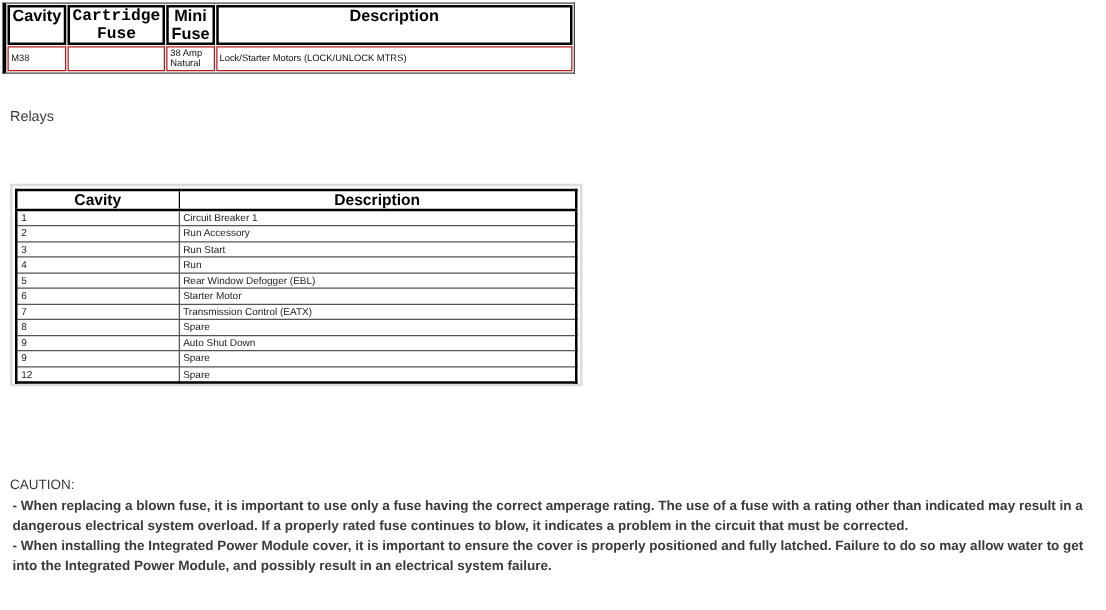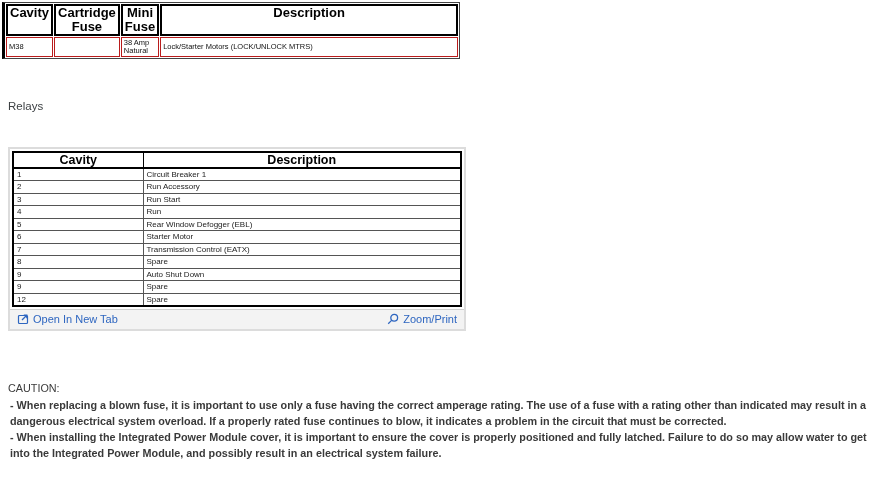--- a/index.html
+++ b/index.html
@@ -30,26 +30,26 @@
   table.fuse td {
     border: 1px solid #b91c1c;
     font-size: 7.5px;
     color: #111;
     vertical-align: middle;
     padding: 1px 2px;
     height: 17px;
     line-height: 8px;
   }
   .col-cavity { width: 44px; }
-  .col-cart   { width: 64px; }
+  .col-cart   { width: 64px; font-family: Liberation Mono, monospace; }
   .col-mini   { width: 38px; }
 
   
   .relays-heading {
-    position: absolute; top: 100px; left: 8px;
+    position: absolute; top: 88px; left: 8px;
     font-size: 11.5px; font-weight: 500; color: #3c4043;
   }
 
   
   .relay-viewer {
     position: absolute; top: 147px; left: 8px;
     width: 458px;
     border: 2px solid #dcdcdc;
     background: #fff;
   }
@@ -173,39 +173,19 @@
           <td>9</td>
           <td>Spare</td>
         </tr>
         <tr>
           <td>12</td>
           <td>Spare</td>
         </tr>
       </tbody>
     </table>
   </div>
-  <div class="viewer-footer">
-    <a class="viewer-link">
-      <span>
-        <svg width="12" height="12" viewBox="0 0 12 12" fill="none" stroke="#2e66c0" stroke-width="1.2">
-          <rect x="1.5" y="2.5" width="9" height="8" rx="1"></rect>
-          <path d="M5 7 L9.5 2.5 M6.8 2.2 H9.8 V5.2" stroke-width="1.3"></path>
-        </svg>
-      </span>
-      <span>Open In New Tab</span>
-    </a>
-    <a class="viewer-link">
-      <span>
-        <svg width="12" height="12" viewBox="0 0 12 12" fill="none" stroke="#2e66c0" stroke-width="1.3">
-          <circle cx="7.2" cy="4.8" r="3.4"></circle>
-          <path d="M4.6 7.4 L1.2 10.8"></path>
-        </svg>
-      </span>
-      <span>Zoom/Print</span>
-    </a>
-  </div>
 </div>
 
 <div class="caution">
   <div class="caution-heading">CAUTION:</div>
   <div class="caution-item">-  When replacing a blown fuse, it is important to use only a fuse having the correct amperage rating. The use of a fuse with a rating other than indicated may result in a dangerous electrical system overload. If a properly rated fuse continues to blow, it indicates a problem in the circuit that must be corrected.</div>
   <div class="caution-item">-  When installing the Integrated Power Module cover, it is important to ensure the cover is properly positioned and fully latched. Failure to do so may allow water to get into the Integrated Power Module, and possibly result in an electrical system failure.</div>
 </div>
 
 </body></html>

